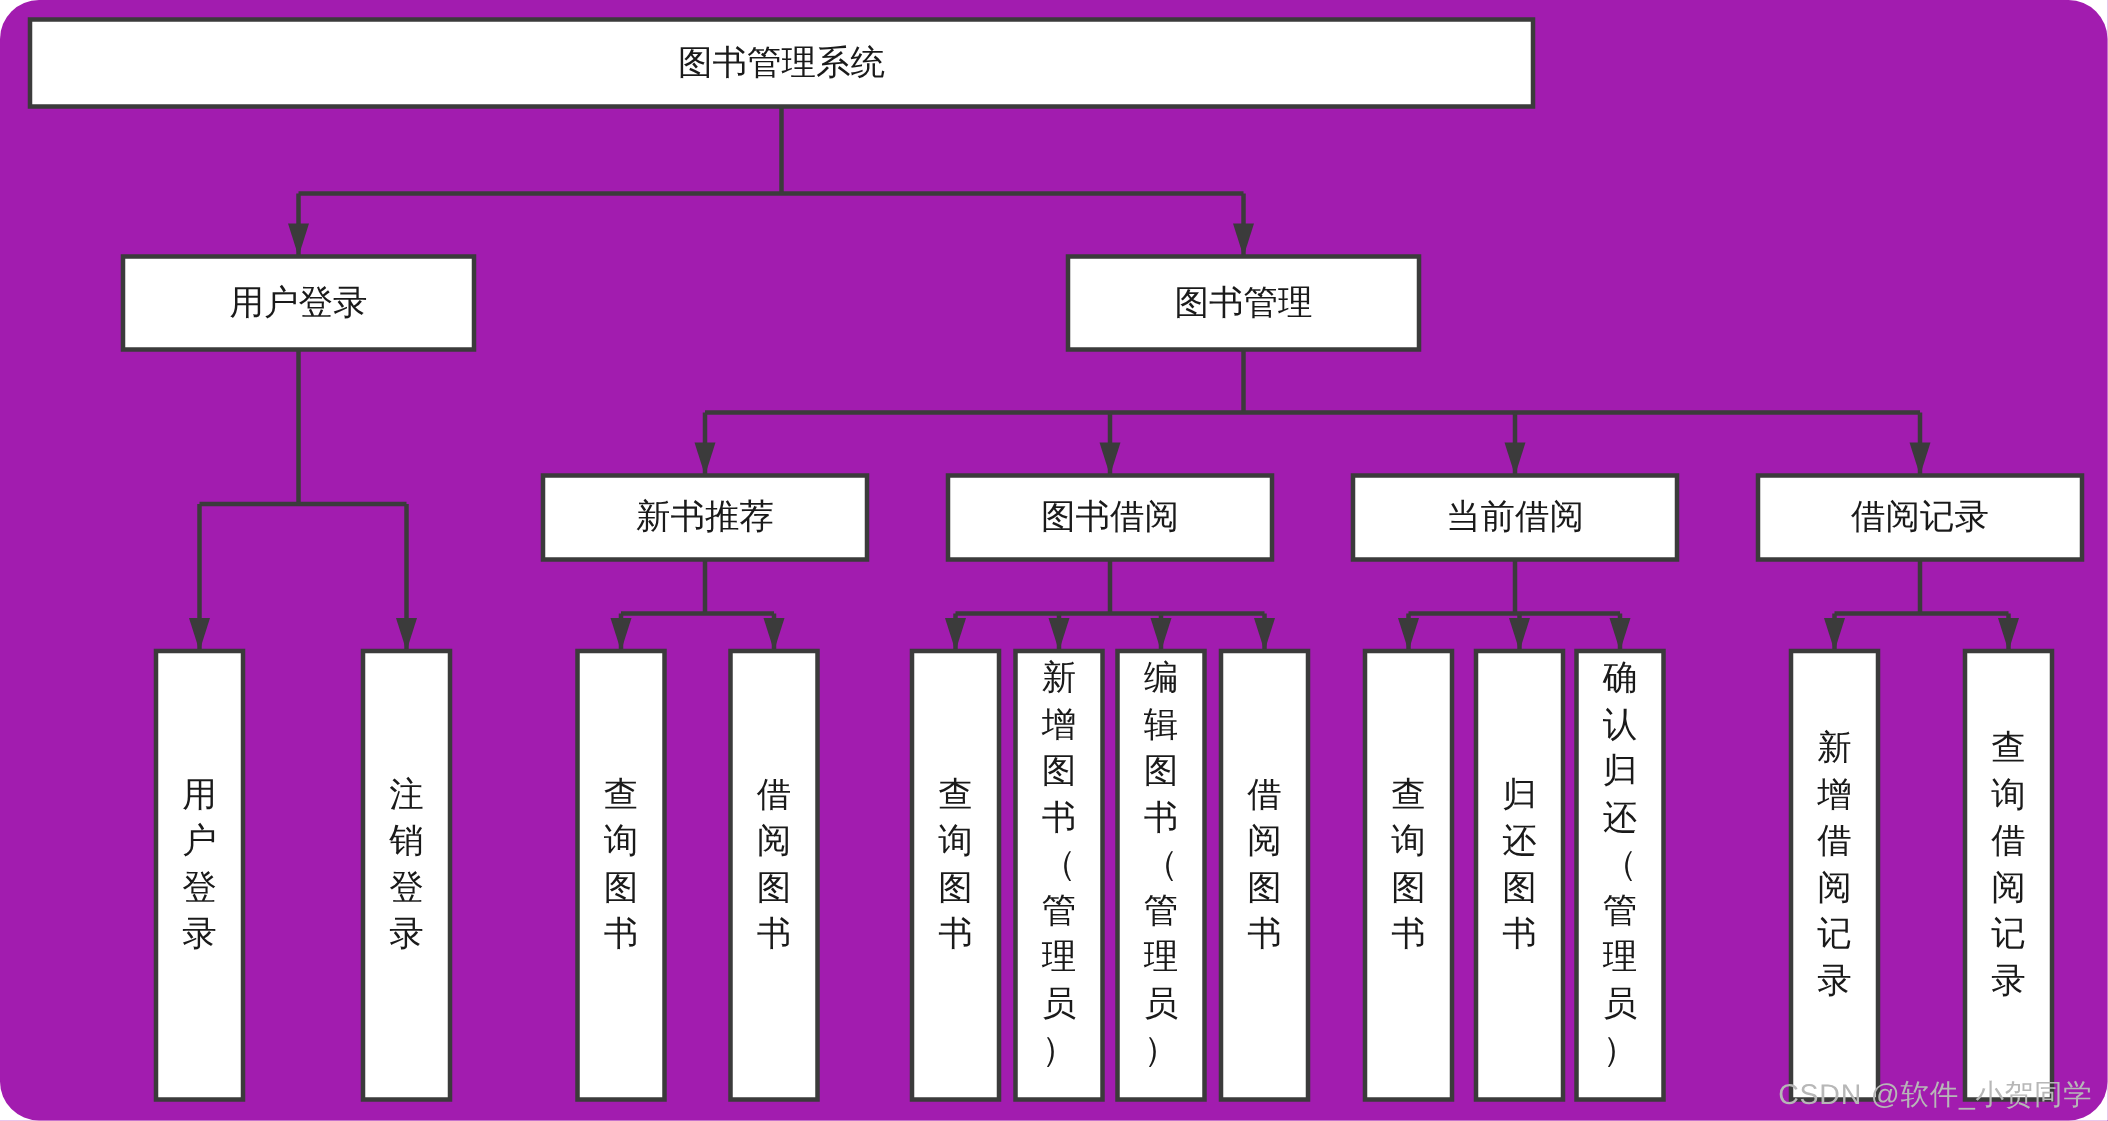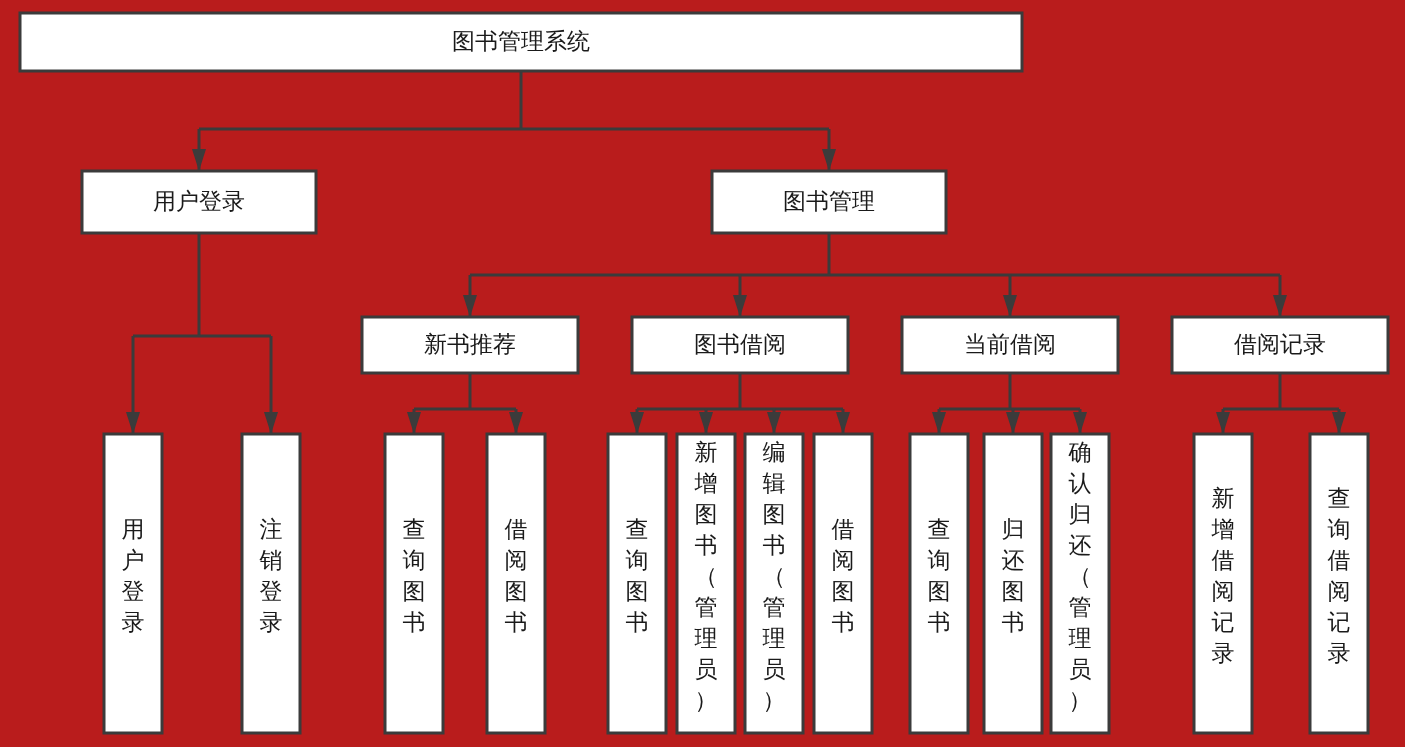--- a/index.html
+++ b/index.html
@@ -10,21 +10,22 @@
   body {
     width: 1405px;
     height: 747px;
     font-family: "Liberation Sans", "DejaVu Sans", sans-serif;
     overflow: hidden;
   }
   #diagram-root {
     position: relative;
     width: 1405px;
     height: 747px;
-    background: #b91c1c;
+    background: #a21caf;
+    border-radius: 26px;
   }
   svg#flow {
     position: absolute;
     left: 0;
     top: 0;
     width: 1405px;
     height: 747px;
     display: block;
   }
   .node-box {
@@ -204,13 +205,14 @@
         <g>
           <rect x="1194" y="434" width="58" height="299" class="node-box"></rect>
           <text x="1223" y="506" class="node-label-v"><tspan x="1223" dy="0">新</tspan><tspan x="1223" dy="31">增</tspan><tspan x="1223" dy="31">借</tspan><tspan x="1223" dy="31">阅</tspan><tspan x="1223" dy="31">记</tspan><tspan x="1223" dy="31">录</tspan></text>
         </g>
         <g>
           <rect x="1310" y="434" width="58" height="299" class="node-box"></rect>
           <text x="1339" y="506" class="node-label-v"><tspan x="1339" dy="0">查</tspan><tspan x="1339" dy="31">询</tspan><tspan x="1339" dy="31">借</tspan><tspan x="1339" dy="31">阅</tspan><tspan x="1339" dy="31">记</tspan><tspan x="1339" dy="31">录</tspan></text>
         </g>
       </g>
   </svg>
+  <div class="watermark">CSDN @软件_小贺同学</div>
 </div>
 
 </body></html>

